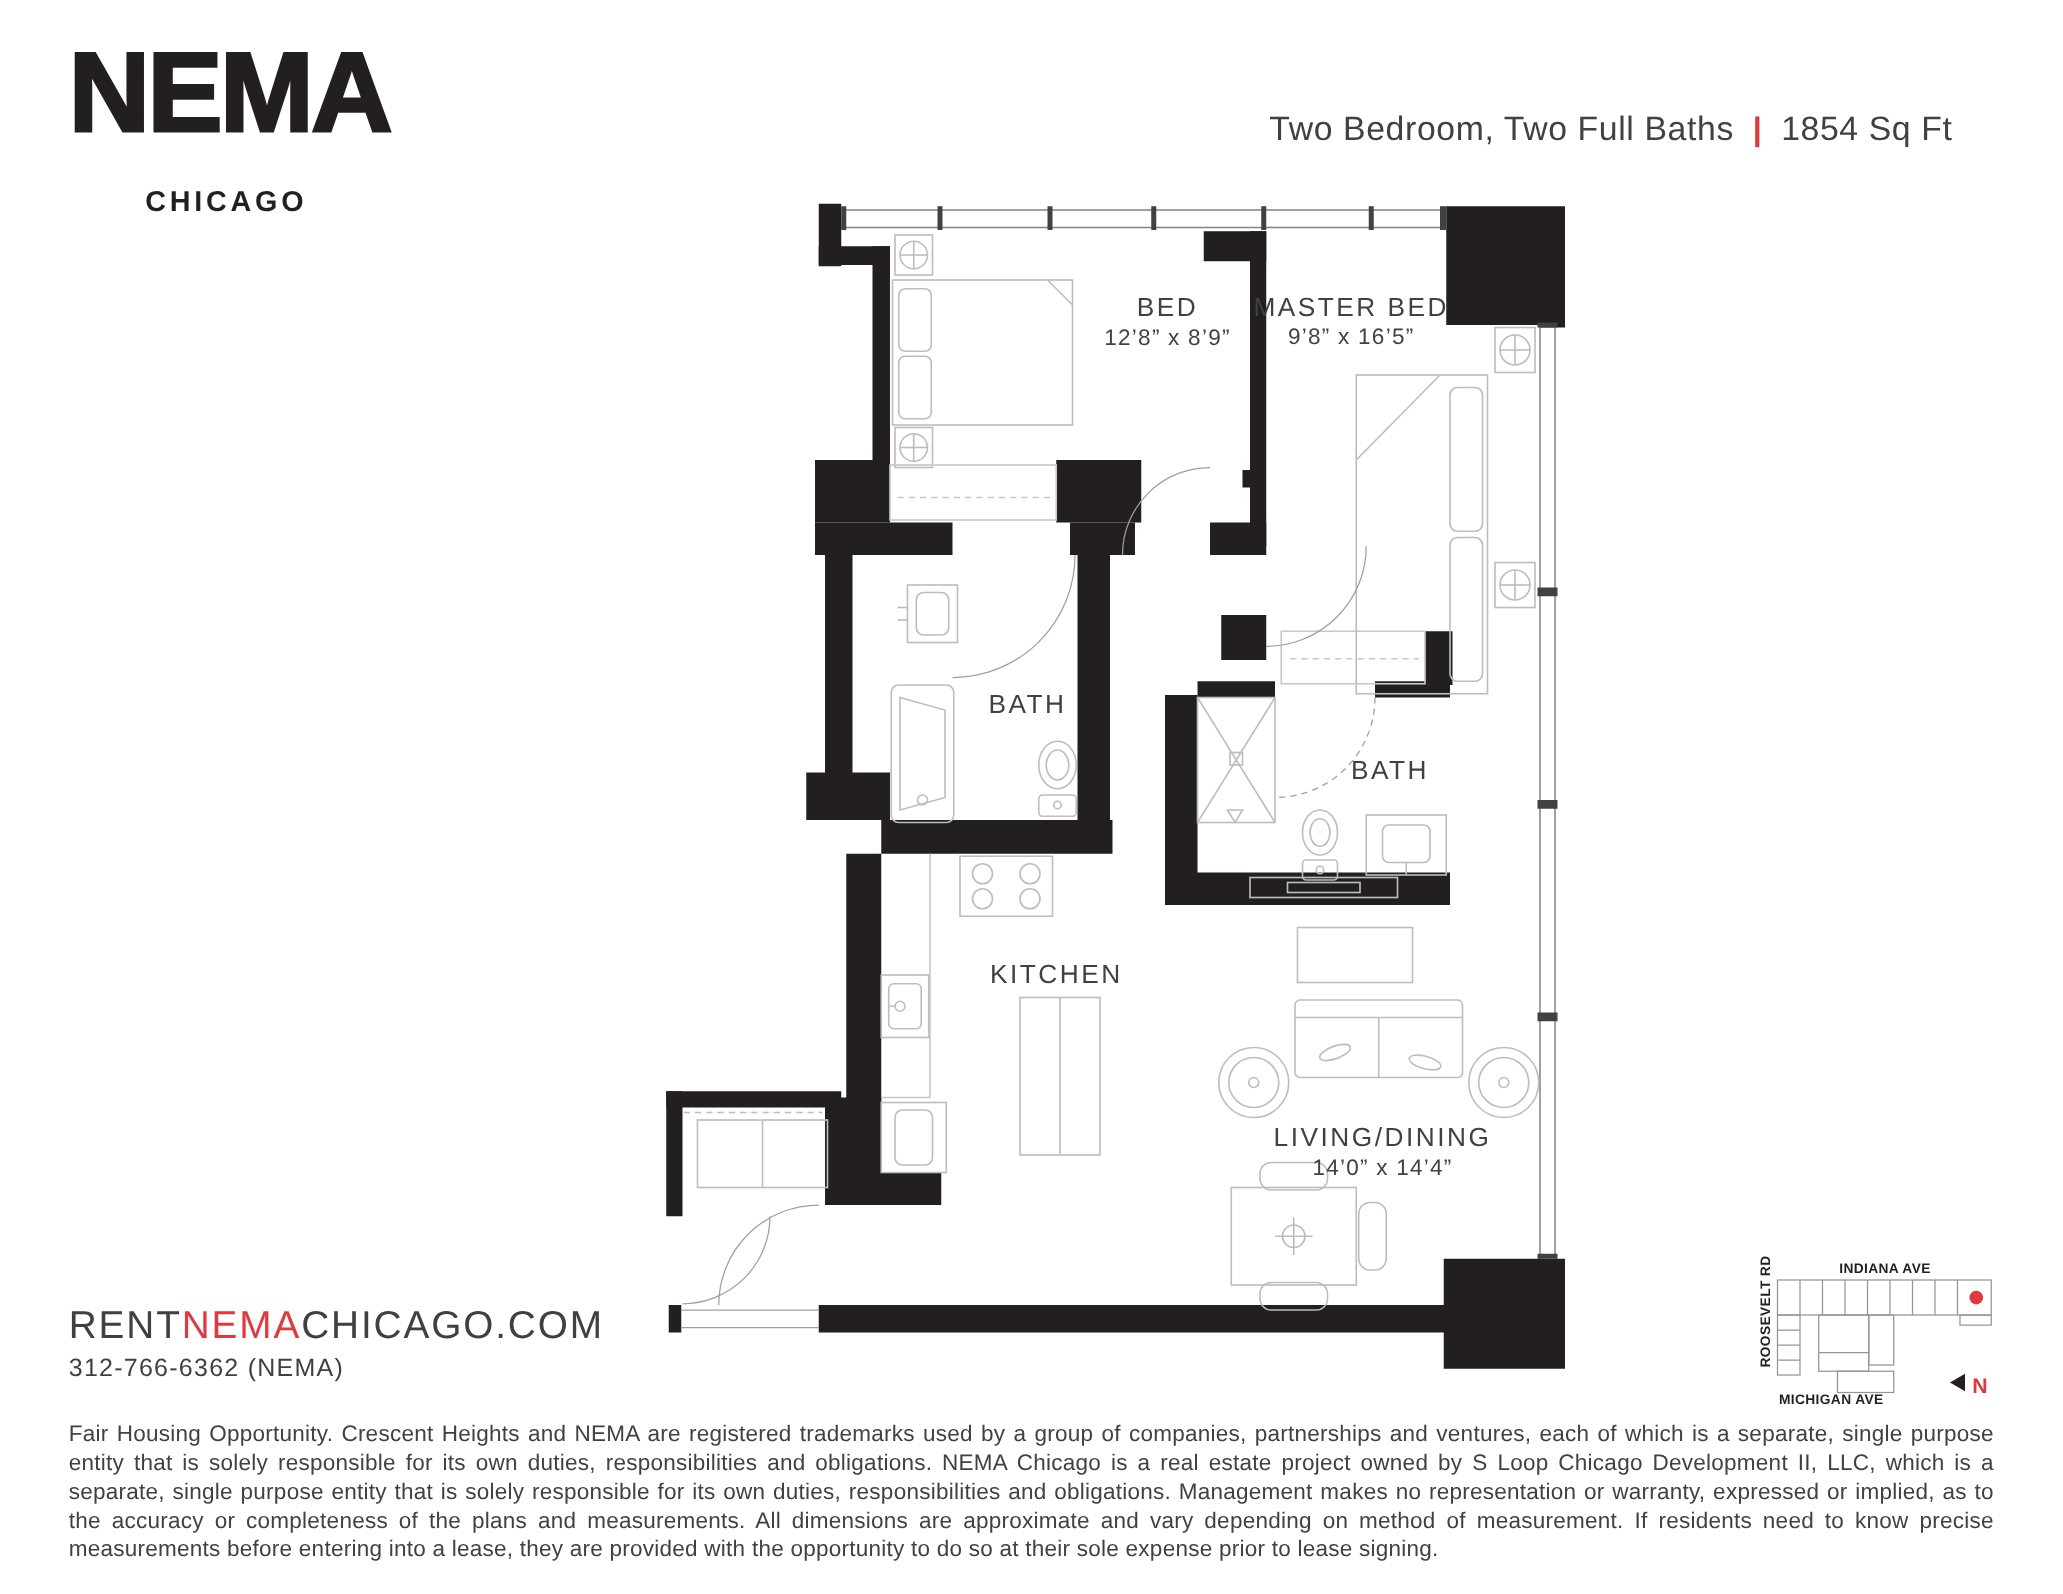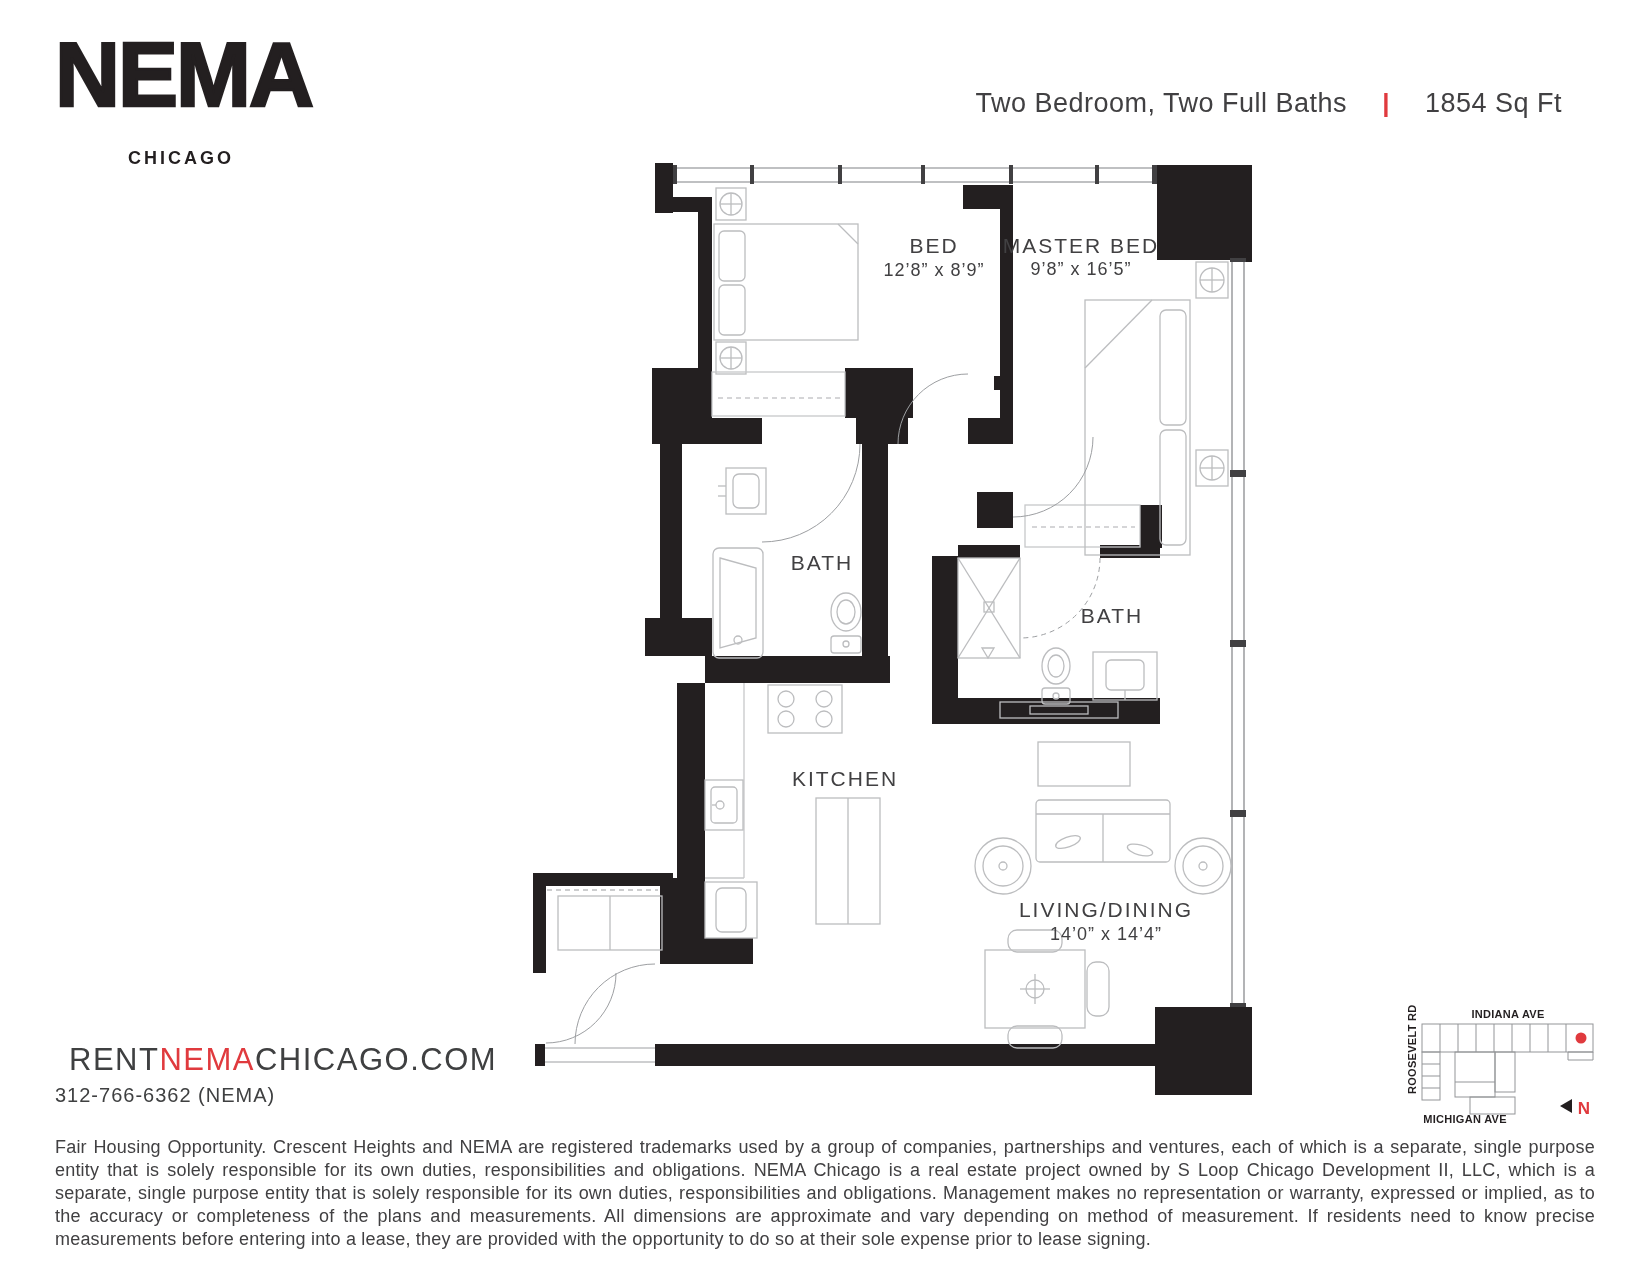--- a/index.html
+++ b/index.html
@@ -2,28 +2,28 @@
 <html><head>
 <meta charset="utf-8">
 <style>
   html,body{margin:0;padding:0;}
   body{width:1650px;height:1275px;position:relative;background:#ffffff;overflow:hidden;
        font-family:"Liberation Sans",sans-serif;color:#414042;}
   .abs{position:absolute;}
   
   .logo{left:55px;top:30px;font-size:90px;font-weight:900;letter-spacing:-2px;color:#231f20;
         line-height:1;-webkit-text-stroke:2.5px #231f20;}
-  .chicago{left:55px;top:148px;width:252px;text-align:center;font-size:18px;font-weight:bold;
+  .chicago{left:55px;top:148px;width:252px;text-align:center;font-size:23px;font-weight:bold;
            letter-spacing:3px;color:#231f20;}
   
   .unit-head{right:88px;top:88px;display:flex;align-items:flex-end;font-size:27px;
-             letter-spacing:.5px;color:#414042;white-space:nowrap;gap:20px;}
+             letter-spacing:.5px;color:#414042;white-space:nowrap;}
   .unit-head .pipe{color:#e03a3e;margin:0 15px;font-size:26px;font-weight:bold;}
   
-  .website{left:55px;top:1042px;font-size:31px;letter-spacing:1.5px;color:#3f4041;white-space:nowrap;margin-left:14px;}
+  .website{left:55px;top:1042px;font-size:31px;letter-spacing:1.5px;color:#3f4041;white-space:nowrap;}
   .website .red{color:#e03a3e;}
   .phone{left:55px;top:1084px;font-size:20px;letter-spacing:1px;color:#3f4041;white-space:nowrap;}
   
   .disclaimer{left:55px;top:1136px;width:1540px;font-size:18px;line-height:23px;
               text-align:justify;color:#414042;letter-spacing:.2px;}
   
   svg text{font-family:"Liberation Sans",sans-serif;fill:#414042;}
   .room-label{font-size:21px;letter-spacing:2px;}
   .room-dims{font-size:18px;letter-spacing:1px;}
   .map-street{font-size:11px;font-weight:bold;fill:#231f20;letter-spacing:.3px;}

